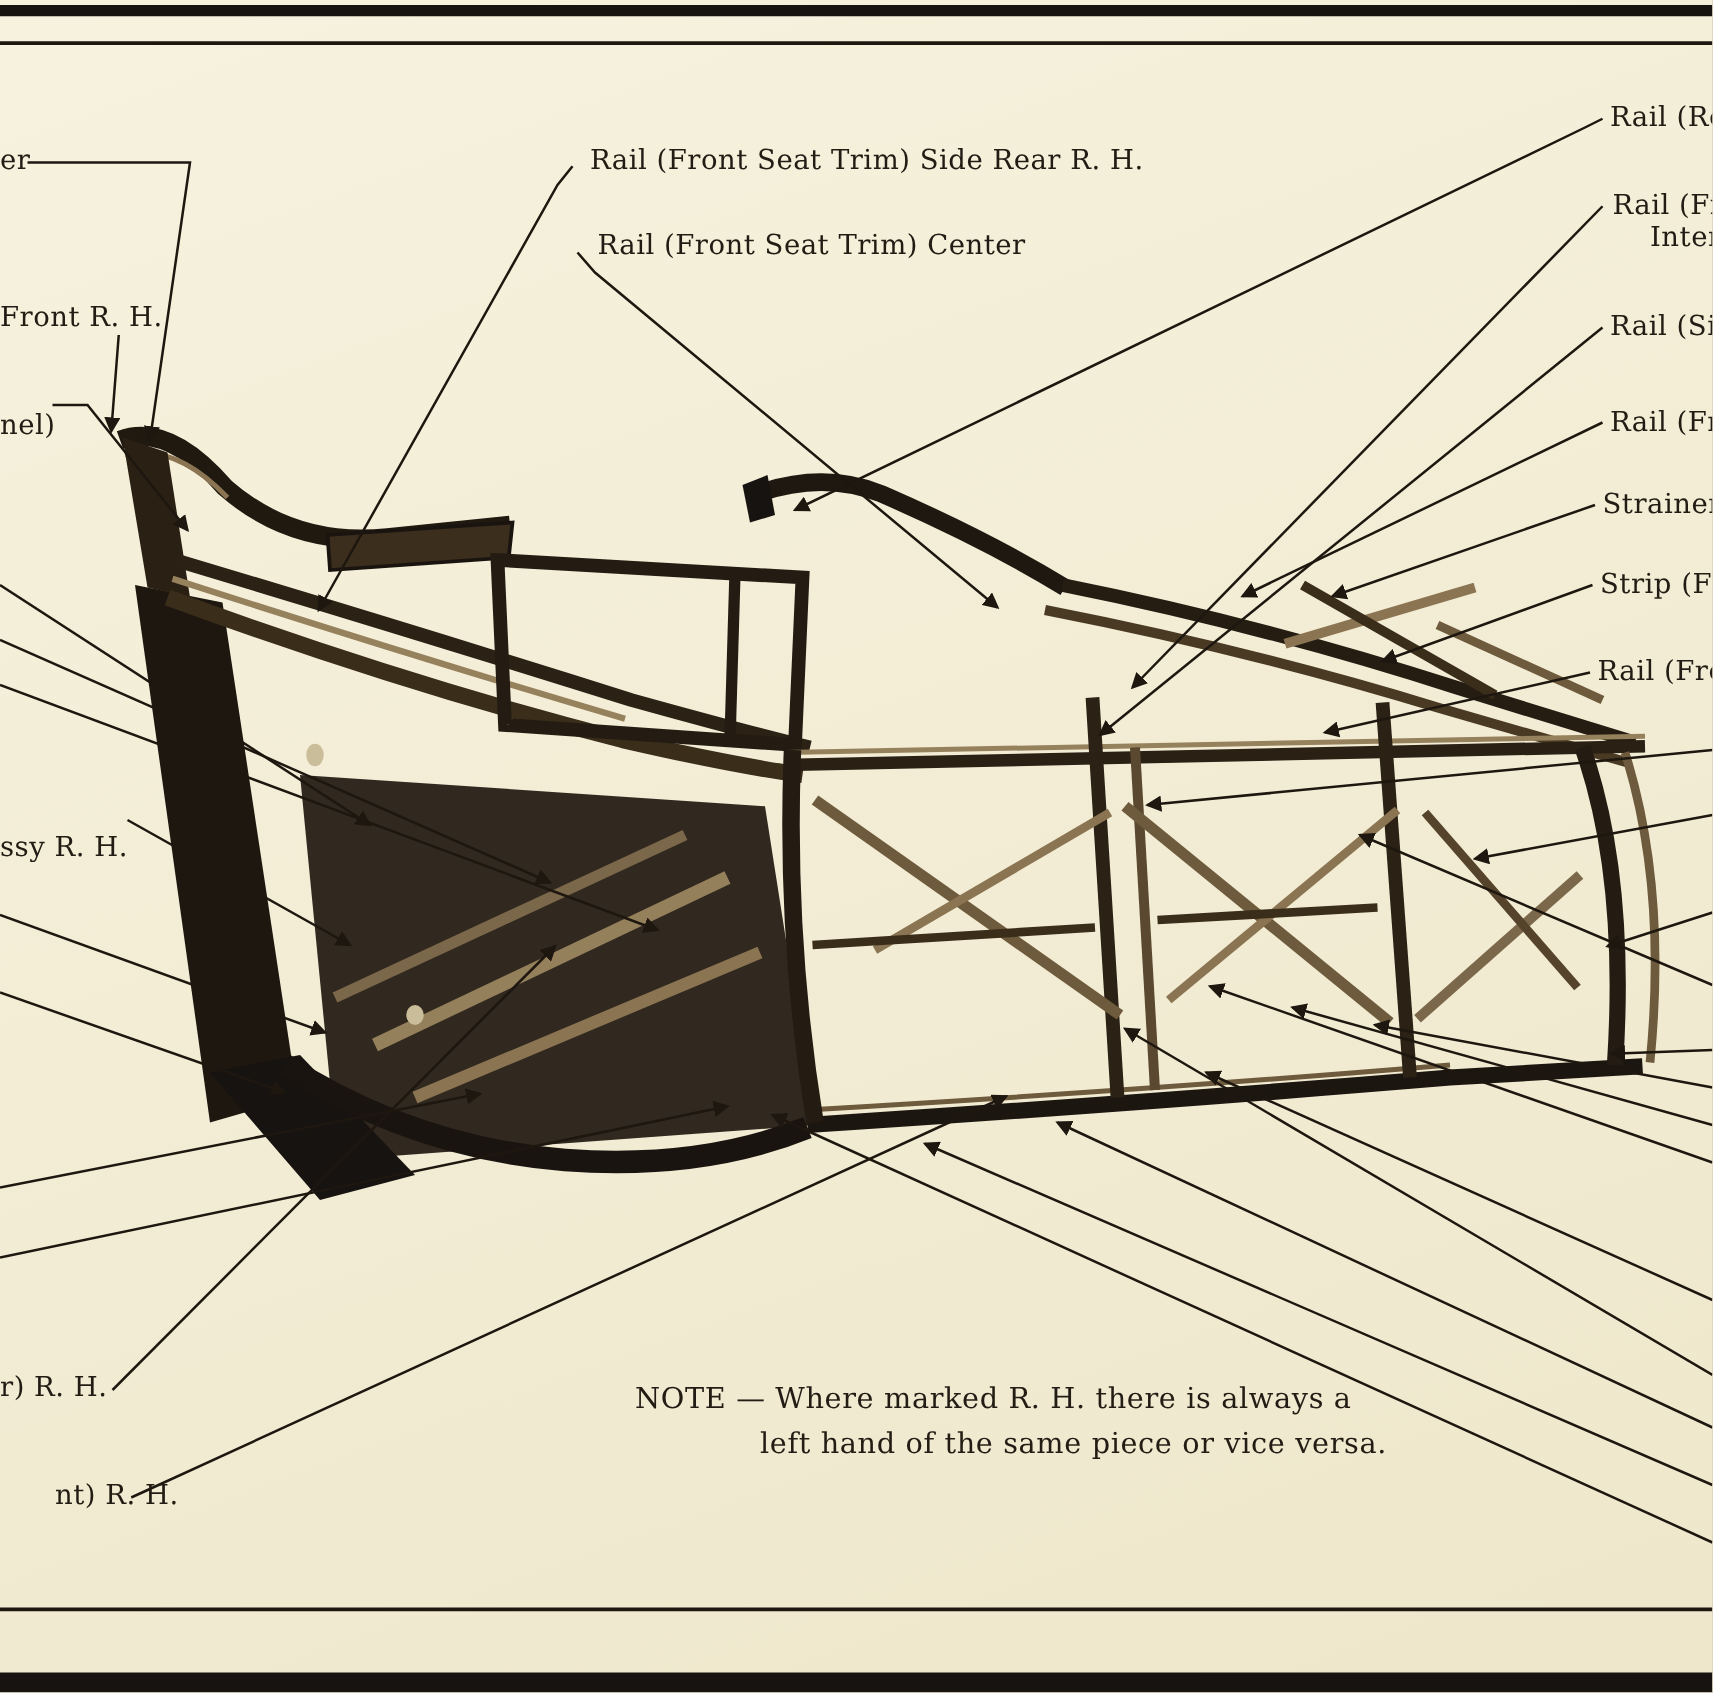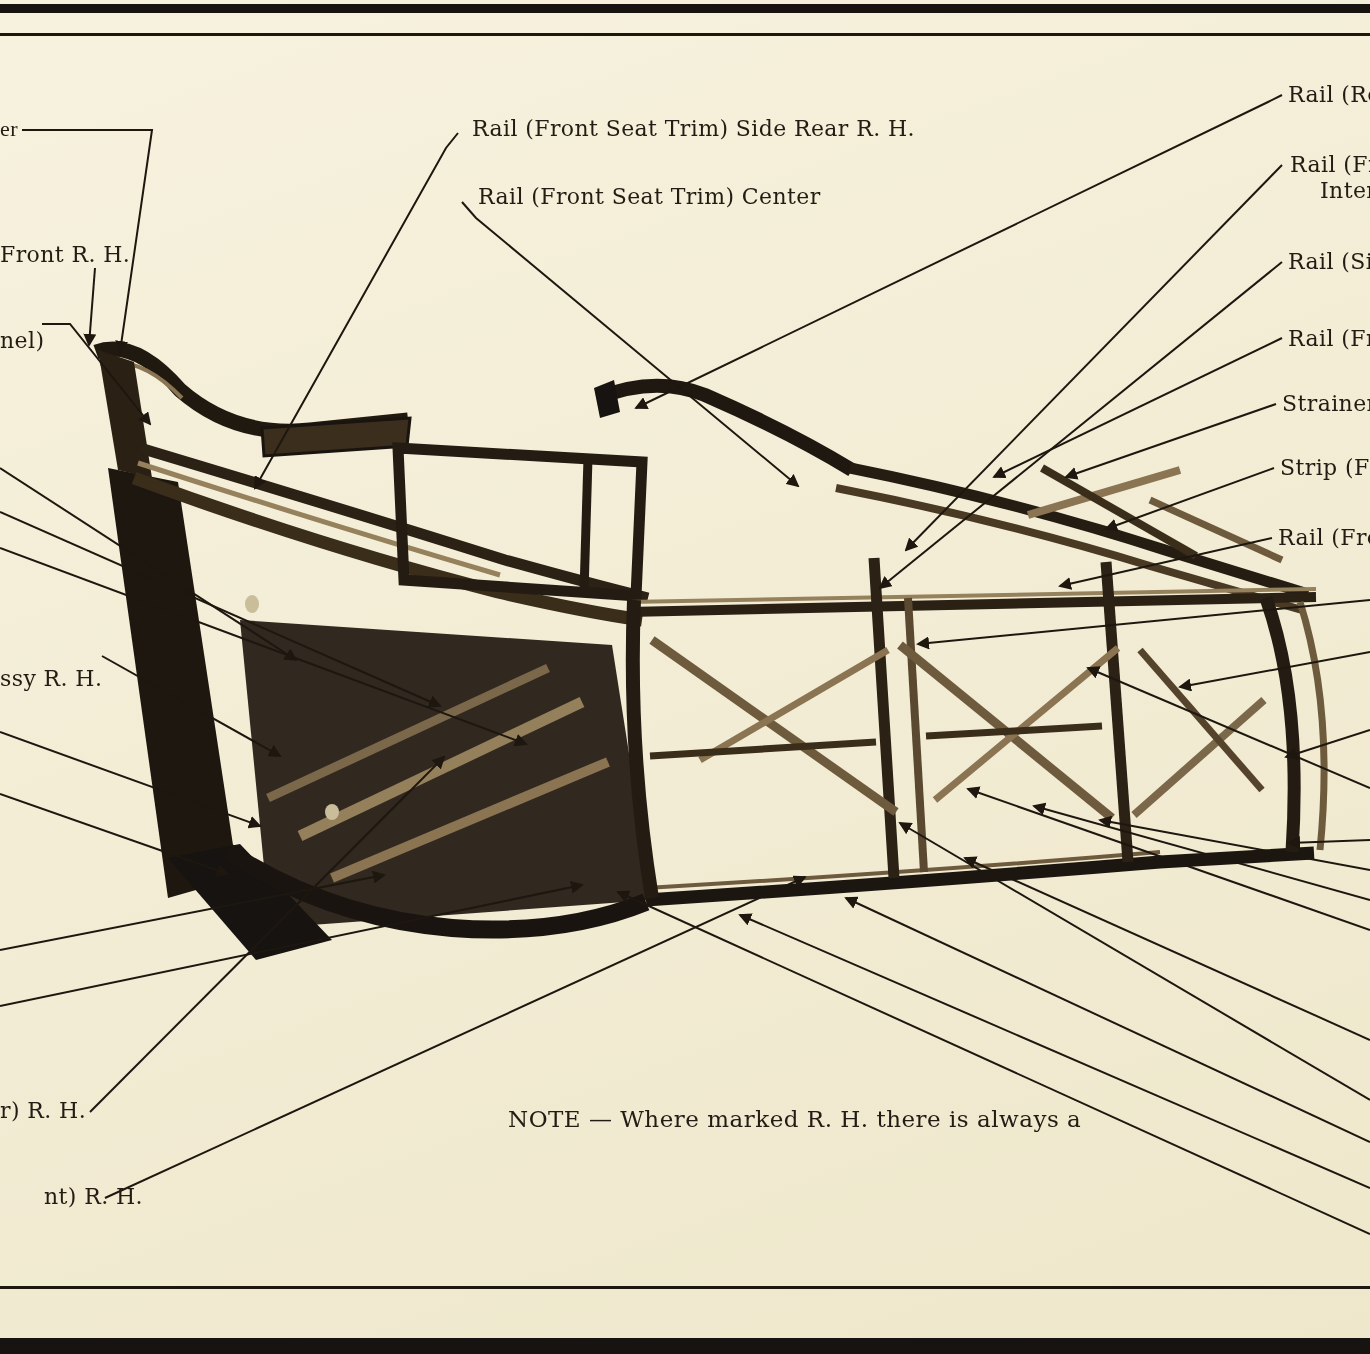--- a/index.html
+++ b/index.html
@@ -150,31 +150,32 @@
       <path d="M 0,950  L 384,875" marker-end="url(#arr)"></path>
       <path d="M 0,1006 L 582,885" marker-end="url(#arr)"></path>
       <path d="M 90,1112 L 444,757" marker-end="url(#arr)"></path>
       <path d="M 105,1198 L 805,877" marker-end="url(#arr)"></path>
     </g>
   </svg>
 
   <div class="label" style="left:478px;top:184px;">Rail (Front Seat Trim) Center</div>
   <div class="label" style="left:472px;top:116px;">Rail (Front Seat Trim) Side Rear R. H.</div>
 
-  <div class="label" style="left:0px;top:116px;font-family:Liberation Serif, serif;">er</div>
+  <div class="label" style="left:0px;top:116px;">er</div>
   <div class="label" style="left:0px;top:242px;">Front R. H.</div>
   <div class="label" style="left:0px;top:308px;margin-top:20px;">nel)</div>
   <div class="label" style="left:0px;top:666px;">ssy R. H.</div>
   <div class="label" style="left:0px;top:1098px;">r) R. H.</div>
   <div class="label" style="left:0px;top:1184px;margin-left:44px;">nt) R. H.</div>
 
   <div class="label" style="left:1288px;top:82px;">Rail (Re</div>
   <div class="label" style="left:1290px;top:152px;">Rail (Fro</div>
   <div class="label" style="left:1320px;top:178px;">Inter</div>
   <div class="label" style="left:1288px;top:249px;">Rail (Sid</div>
   <div class="label" style="left:1288px;top:326px;">Rail (Fro</div>
   <div class="label" style="left:1282px;top:391px;">Strainer</div>
   <div class="label" style="left:1280px;top:455px;">Strip (Fr</div>
   <div class="label" style="left:1278px;top:525px;">Rail (Fro</div>
 
   <div class="note-line" style="left:508px;top:1106px;">NOTE — Where marked R. H. there is always a</div>
+  <div class="note-line" style="left:608px;top:1142px;">left hand of the same piece or vice versa.</div>
 
 </div>
 
 </body></html>

